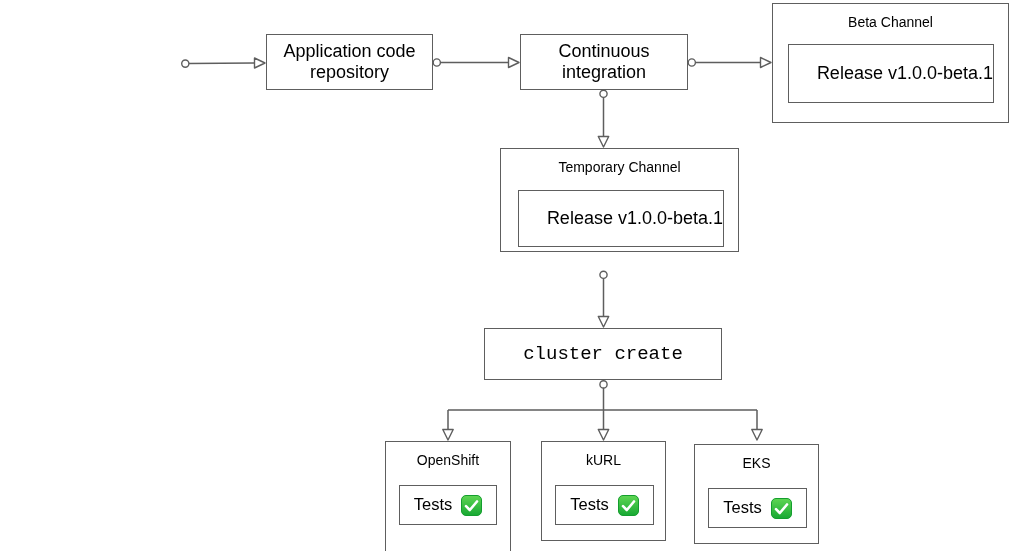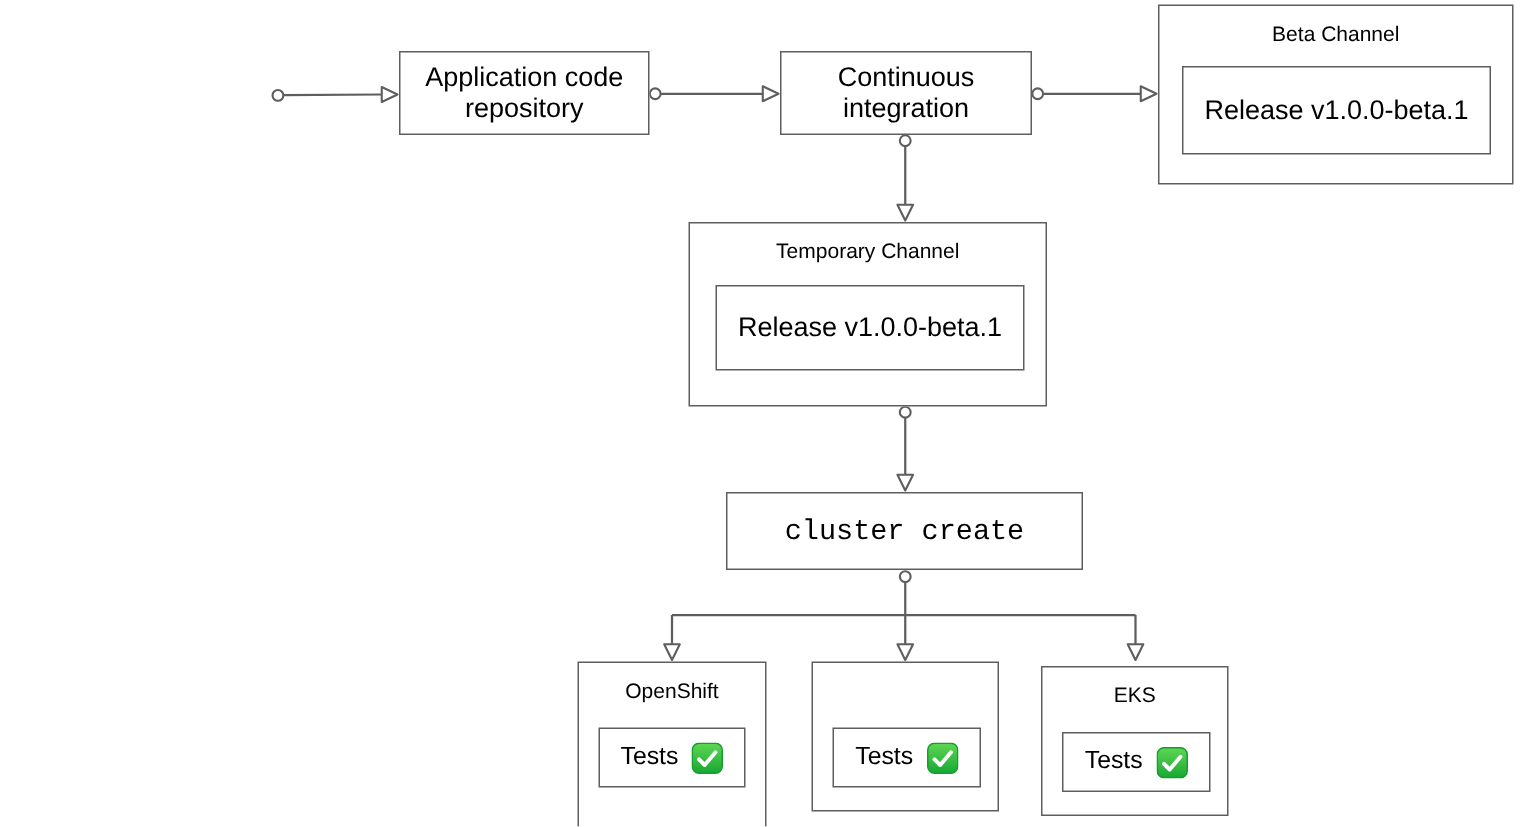--- a/index.html
+++ b/index.html
@@ -39,20 +39,21 @@
   .group { text-align: center; }
   .group-title {
     position: absolute;
     left: 0; right: 0;
     top: 10px;
     font-size: 14px;
     text-align: center;
   }
   .inner {
     border-width: 1.3px;
+    justify-content: flex-end;
   }
   .mono-label {
     font-family: "Liberation Mono", "DejaVu Sans Mono", monospace;
     font-weight: normal;
     font-size: 19px;
     letter-spacing: 0px;
   }
   .tests-box {
     display: flex;
     justify-content: center;
@@ -120,21 +121,21 @@
     <span>Application code repository</span>
   </div>
 
   <div class="node group" style="left:772px;top:3px;width:237px;height:120px">
     <div class="group-title">Beta Channel</div>
     <div class="node leaf inner" style="left:15px;top:40px;width:206px;height:59px">
       <span>Release v1.0.0-beta.1</span>
     </div>
   </div>
 
-  <div class="node group" style="left:459px;top:148px;width:239px;height:123px">
+  <div class="node group" style="left:500px;top:148px;width:239px;height:104px">
     <div class="group-title">Temporary Channel</div>
     <div class="node leaf inner" style="left:17px;top:41px;width:206px;height:57px">
       <span>Release v1.0.0-beta.1</span>
     </div>
   </div>
 
   <div class="node leaf" style="left:484px;top:328px;width:238px;height:52px">
     <span class="mono-label">cluster create</span>
   </div>
 
@@ -143,20 +144,21 @@
     <div class="node leaf inner tests-box" style="left:13px;top:43px;width:98px;height:40px">
       <span class="tests-label">Tests</span>
       <svg class="check-icon" viewBox="0 0 21 21">
         <rect x="0.5" y="0.5" width="20" height="20" rx="4.5" fill="url(#checkGrad)" stroke="#149e2e" stroke-width="1"></rect>
         <path d="M5 11.2 L8.8 15 L16 6.5" fill="none" stroke="#ffffff" stroke-width="2.6" stroke-linecap="round" stroke-linejoin="round"></path>
       </svg>
     </div>
   </div>
 
   <div class="node group" style="left:541px;top:441px;width:125px;height:100px">
+    <div class="group-title">kURL</div>
     <div class="node leaf inner tests-box" style="left:13px;top:43px;width:99px;height:40px">
       <span class="tests-label">Tests</span>
       <svg class="check-icon" viewBox="0 0 21 21">
         <rect x="0.5" y="0.5" width="20" height="20" rx="4.5" fill="url(#checkGrad)" stroke="#149e2e" stroke-width="1"></rect>
         <path d="M5 11.2 L8.8 15 L16 6.5" fill="none" stroke="#ffffff" stroke-width="2.6" stroke-linecap="round" stroke-linejoin="round"></path>
       </svg>
     </div>
   </div>
 
   <div class="node group" style="left:694px;top:444px;width:125px;height:100px">

